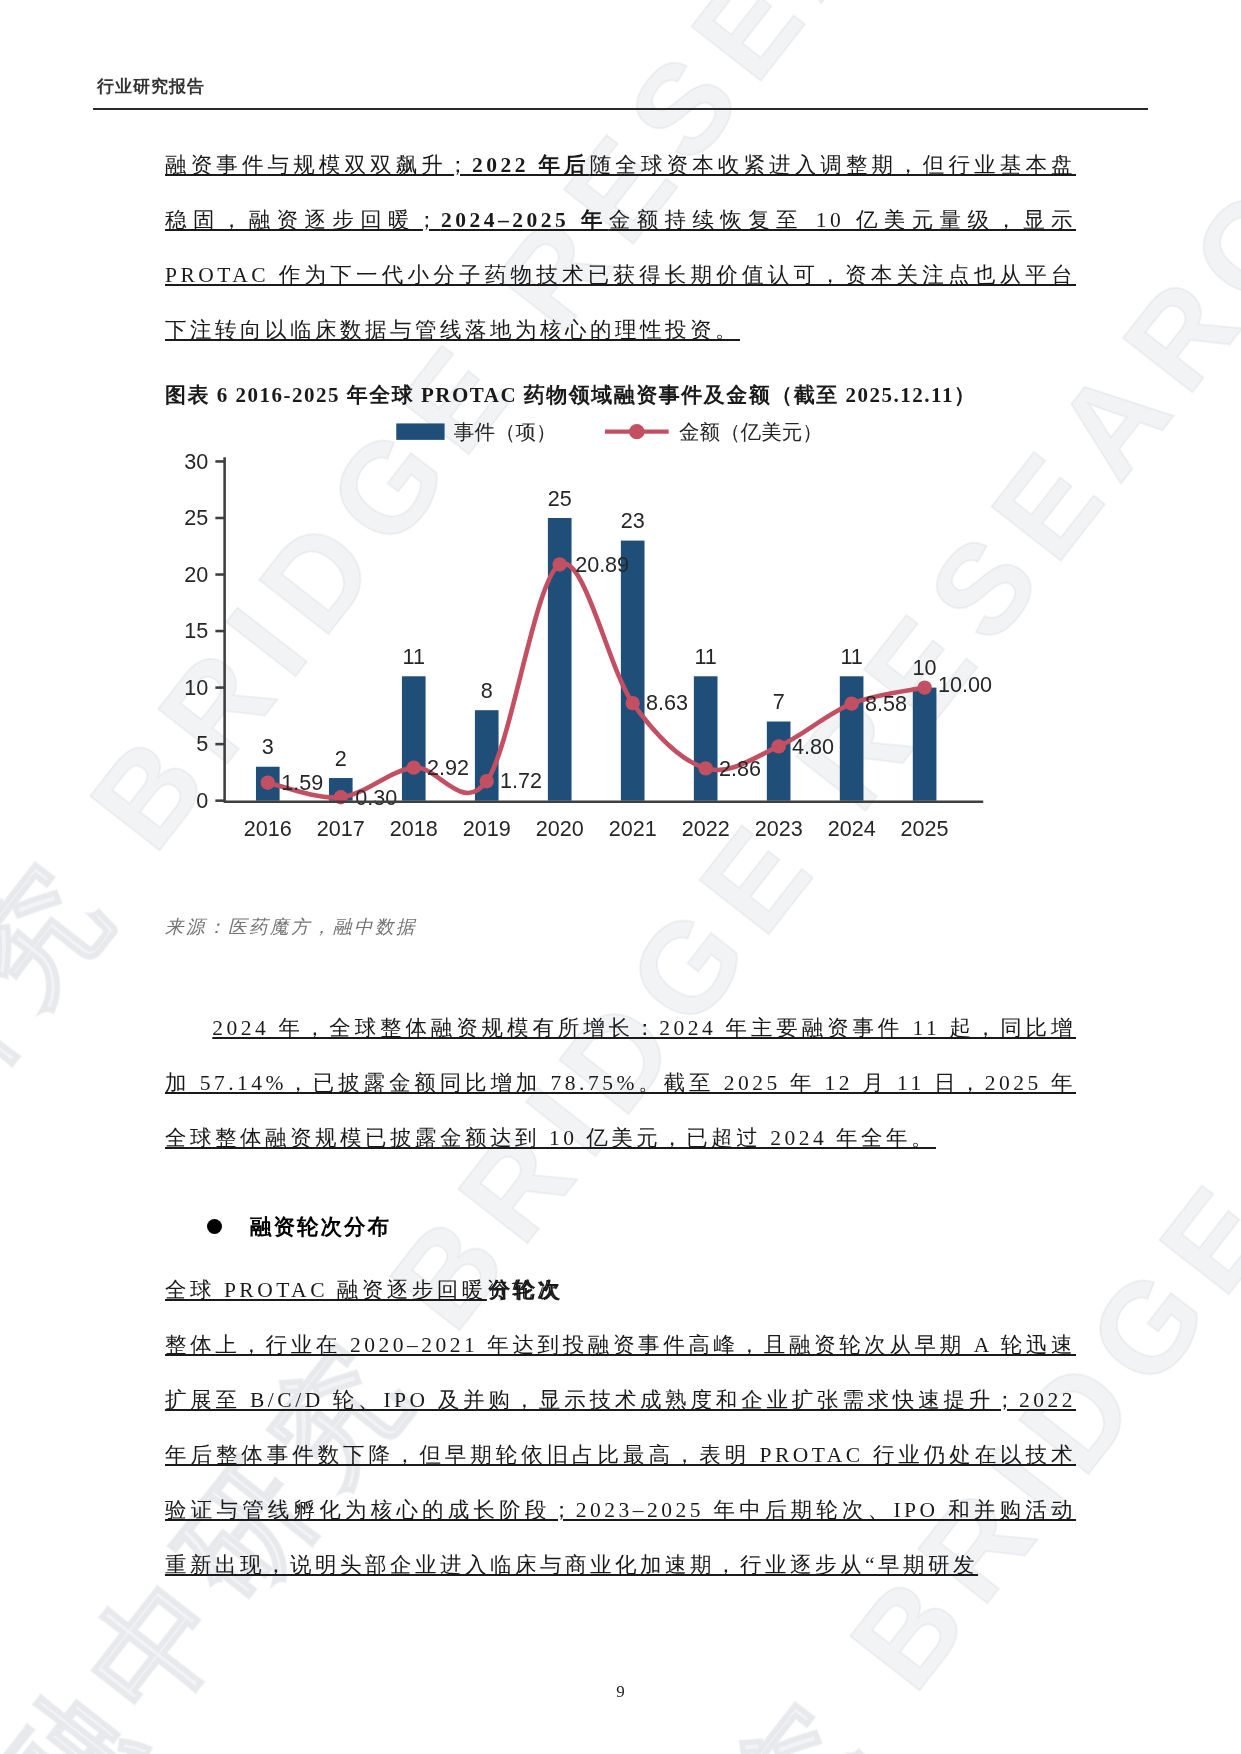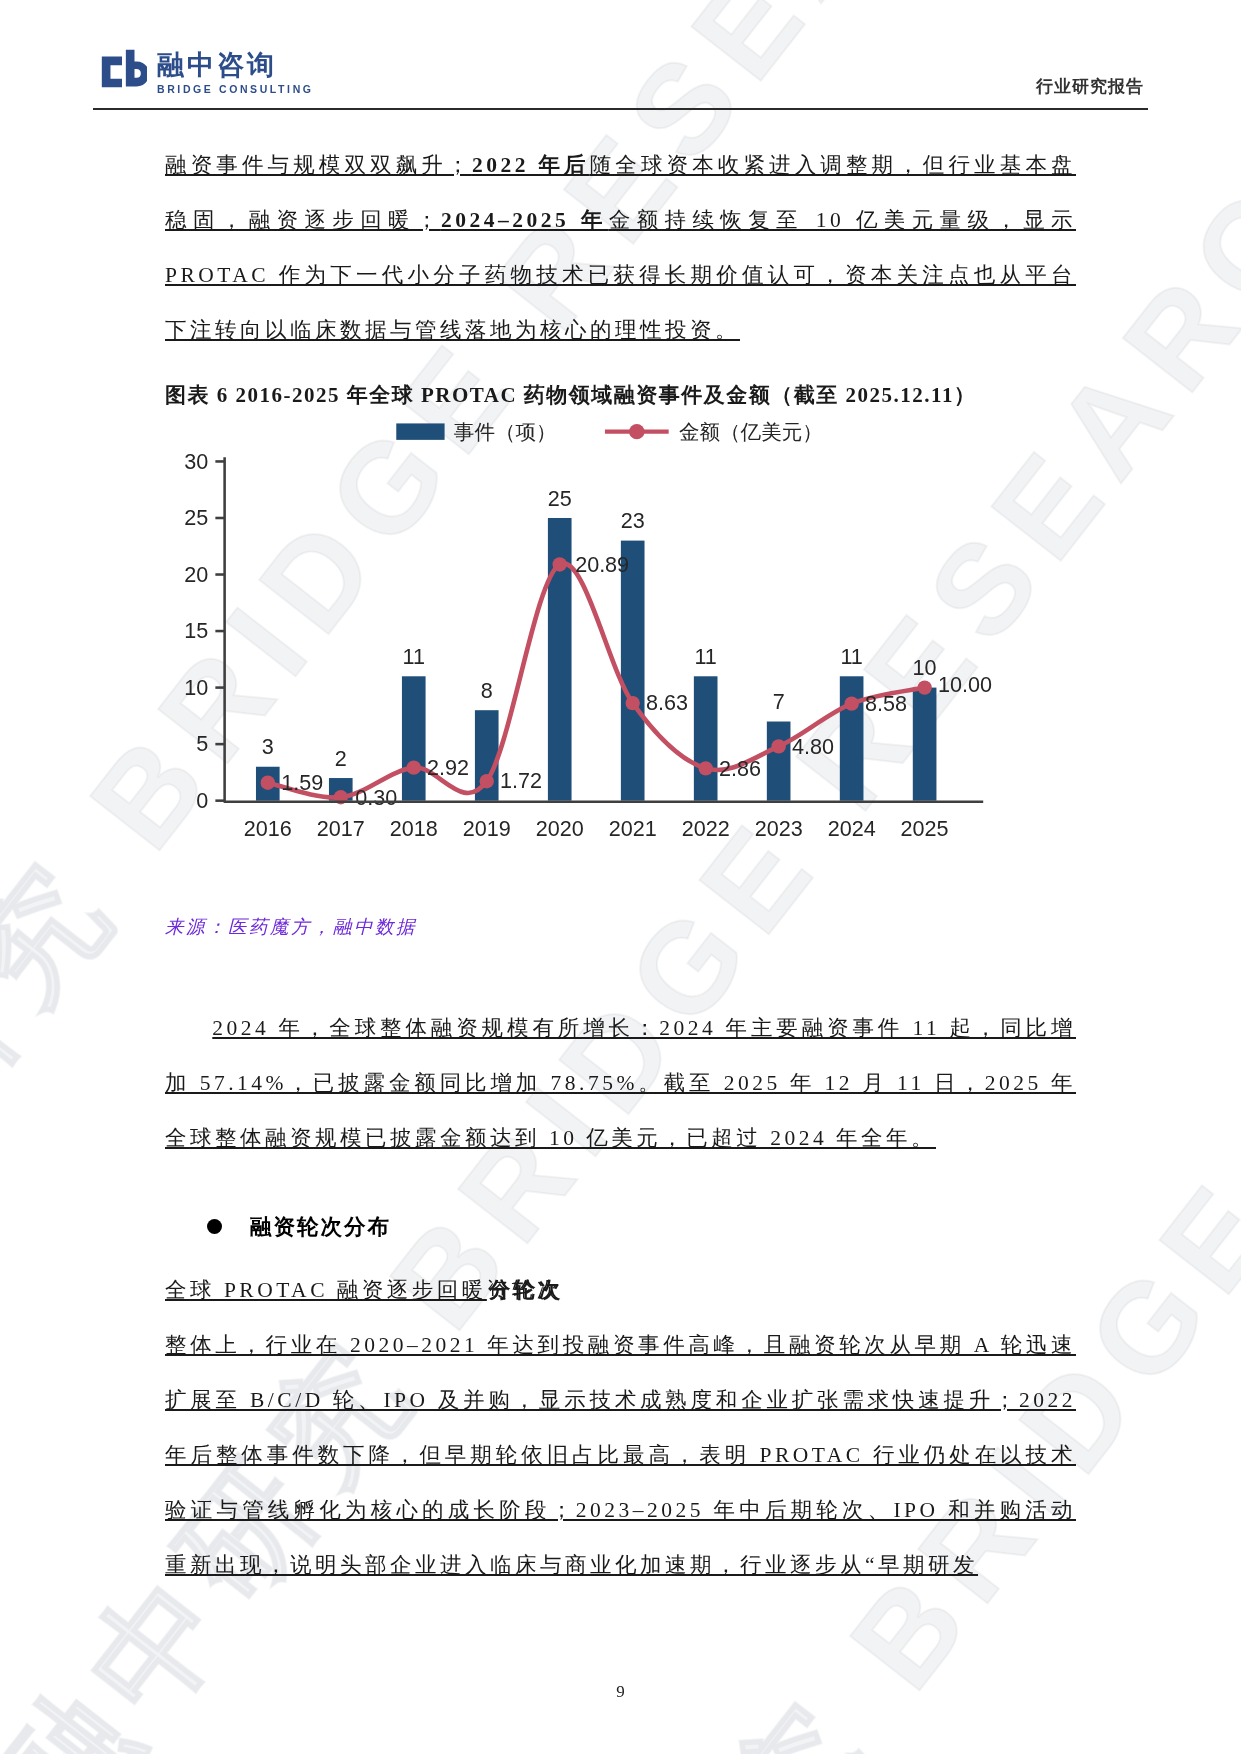--- a/index.html
+++ b/index.html
@@ -58,21 +58,21 @@
   .p1{margin-top:28px;}
   .indent{text-indent:2.2em;}
   .caption{
     margin-top:20px;font-size:21px;font-weight:600;letter-spacing:1.5px;
     line-height:34px;
   }
   
   .chart-wrap{margin:14px 0 0 -12px;}
   .source{
     margin-top:64px;font-size:18.5px;letter-spacing:2.5px;
-    font-style:italic;color:#6d28d9;
+    font-style:italic;color:#737373;
   }
   .p2{margin-top:62px;}
   
   .bullet-line{
     margin-top:46px;padding-left:42px;
     font-family:"Liberation Sans","DejaVu Sans",sans-serif;
     font-weight:700;font-size:21.5px;letter-spacing:2px;
     display:flex;align-items:center;gap:28px;color:#000;
   }
   .bullet-dot{
@@ -95,34 +95,20 @@
 
   <div id="wm-layer">
       <div class="wm" style="left: -340px; top: 1280px;">融中研究 BRIDGE RESEARCH</div>
       <div class="wm" style="left: -40px; top: 1760px;">融中研究 BRIDGE RESEARCH</div>
       <div class="wm" style="left: 420px; top: 2120px;">融中研究 BRIDGE RESEARCH</div>
     </div>
 
   <div class="content">
 
     <div class="header">
-      <div class="logo">
-        <span>
-          <svg width="50" height="50" viewBox="0 0 52 52" aria-hidden="true">
-            <g fill="#2d4d8a">
-              <path d="M5 11 h21 v9 h-12 v14 h12 v9 H5 z"></path>
-              <path fill-rule="evenodd" d="M30 4 h9 v12 h2 c8 0 13 5.5 13 13 s-5 13-13 13 h-11 z M39 24 v9 h2 c3 0 4.6-1.8 4.6-4.5 S44 24 41 24 z"></path>
-            </g>
-          </svg>
-        </span>
-        <span class="logo-text">
-          <div class="cn">融中咨询</div>
-          <div class="en">BRIDGE CONSULTING</div>
-        </span>
-      </div>
       <div class="header-right">行业研究报告</div>
     </div>
 
     <p class="para p1"><span>融资事件与规模双双飙升；</span><span style="font-weight: 700;">2022 年后</span><span>随全球资本收紧进入调整期，但行业基本盘稳固，融资逐步回暖；</span><span style="font-weight: 700;">2024–2025 年</span><span>金额持续恢复至 10 亿美元量级，显示 PROTAC 作为下一代小分子药物技术已获得长期价值认可，资本关注点也从平台下注转向以临床数据与管线落地为核心的理性投资。</span></p>
 
     <div class="caption">图表 6 2016-2025 年全球 PROTAC 药物领域融资事件及金额（截至 2025.12.11）</div>
 
     <figure class="chart-wrap" style="margin-block:0;margin-inline:0;text-decoration:underline;" id="chart-container"><svg width="884" height="434" viewBox="0 0 860 422" font-family="'Liberation Sans','DejaVu Sans',sans-serif">
           <g>
             <rect x="225" y="11" width="47" height="16" fill="#1f4e79"></rect>

